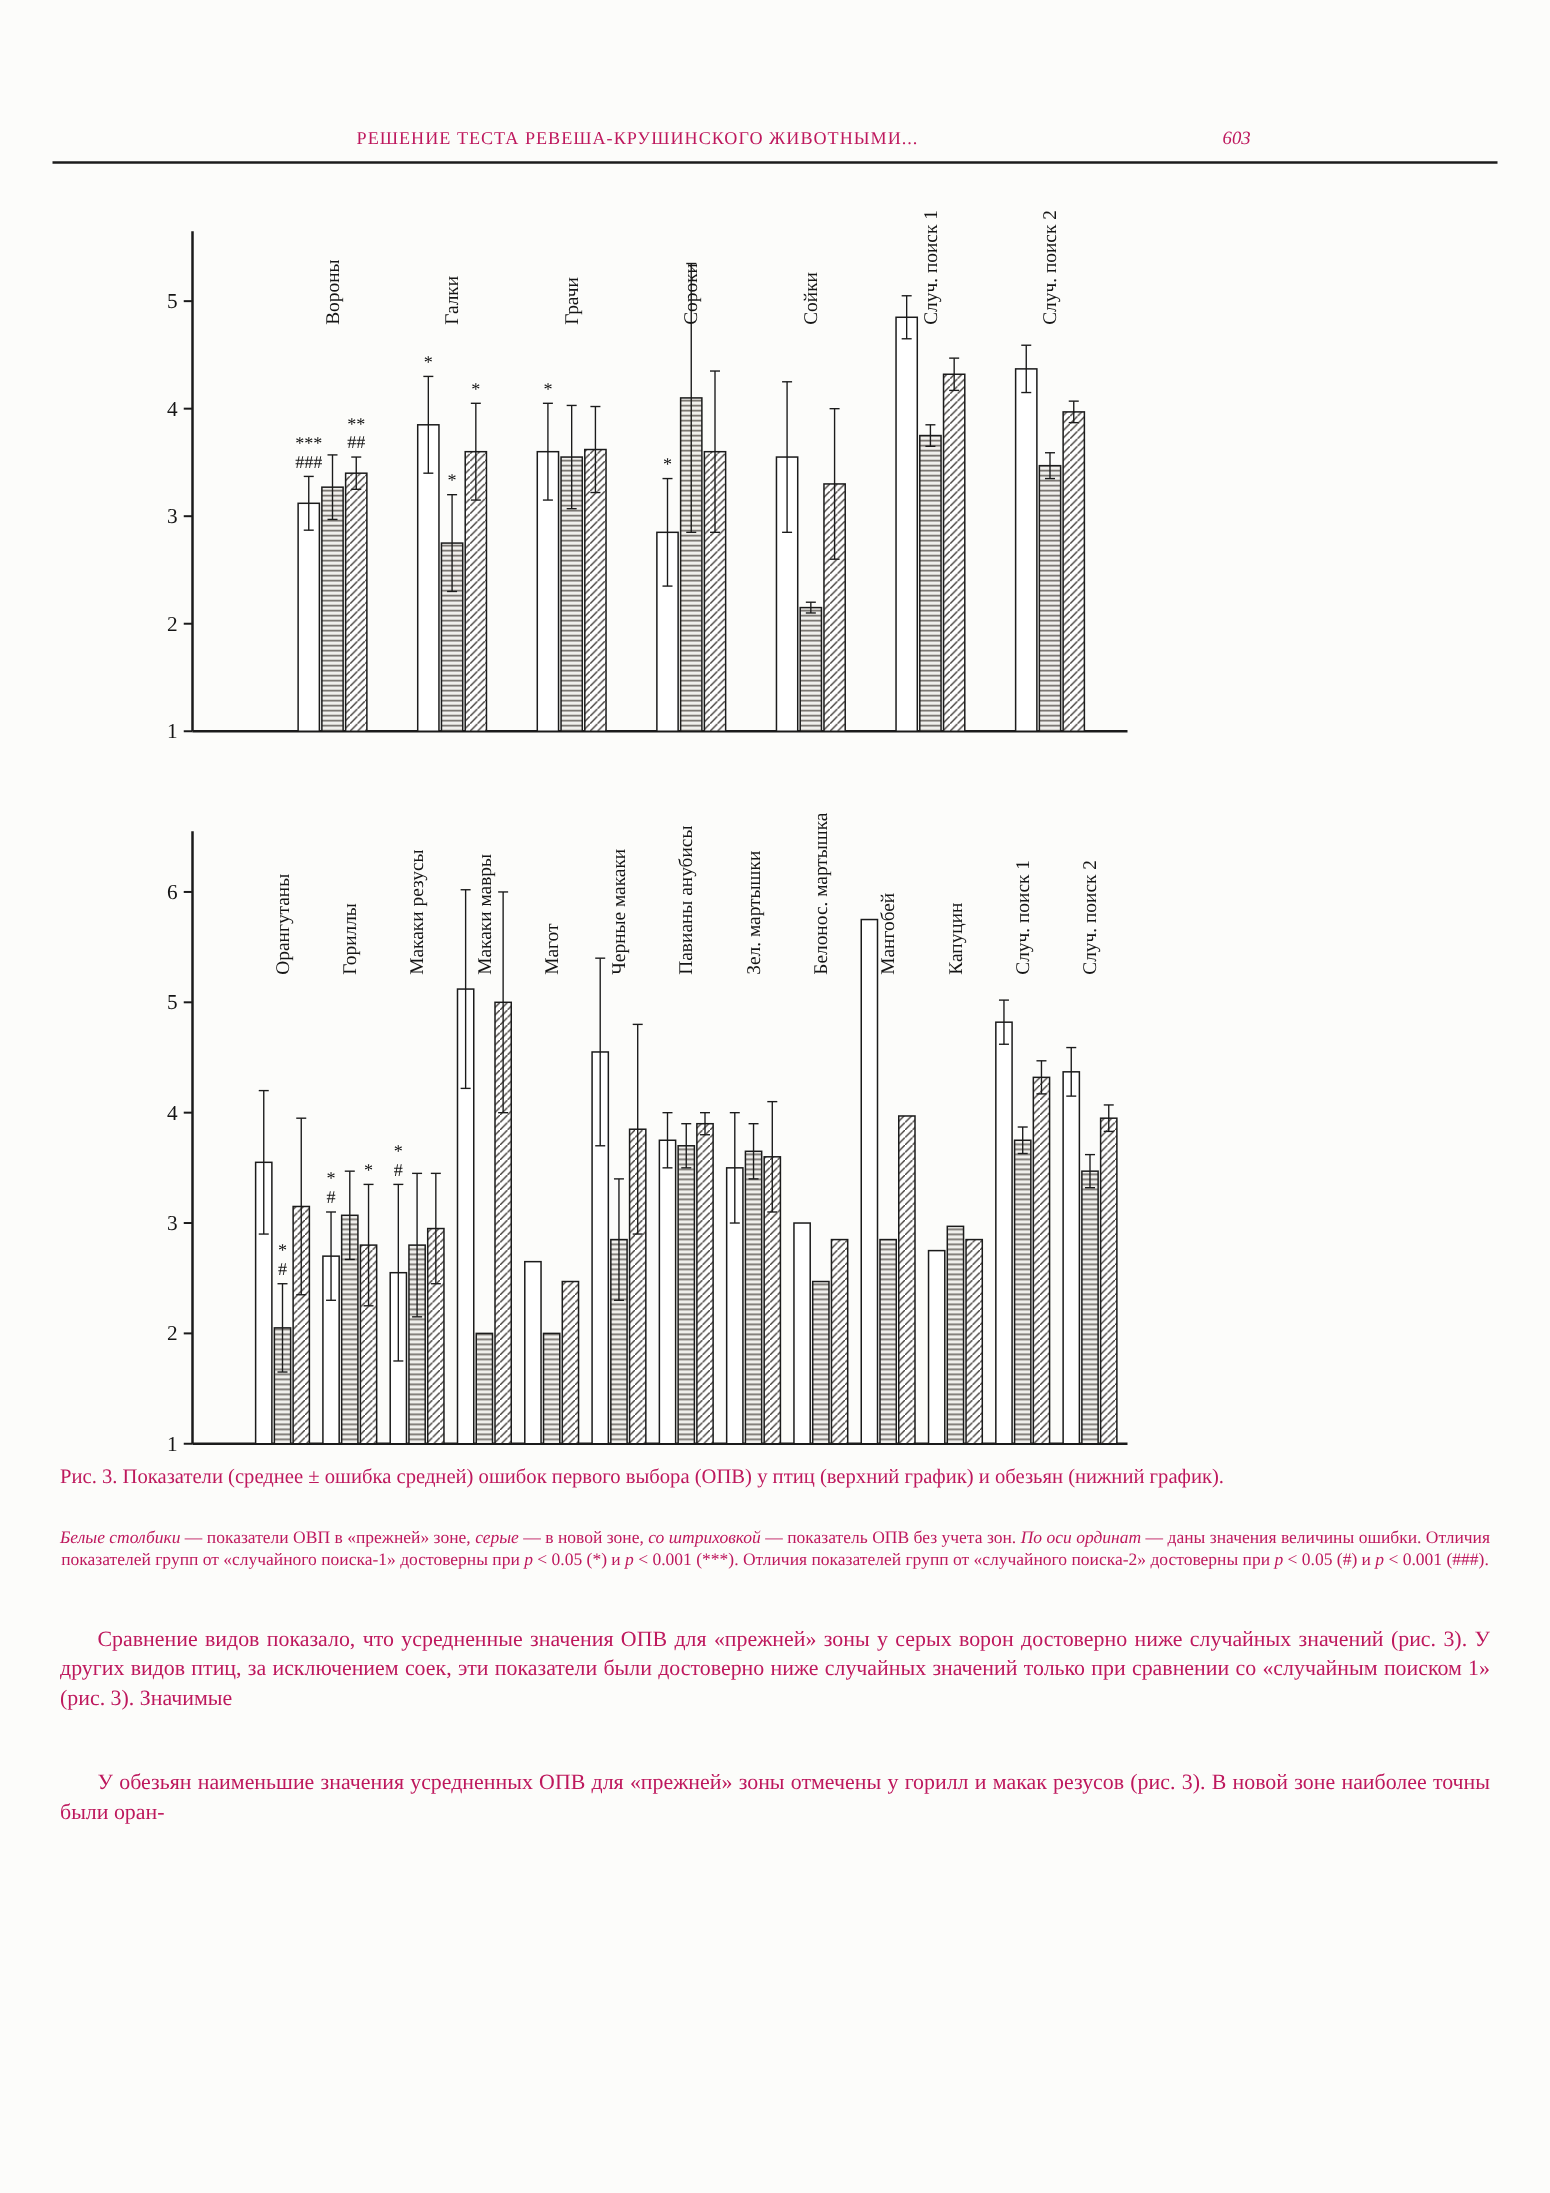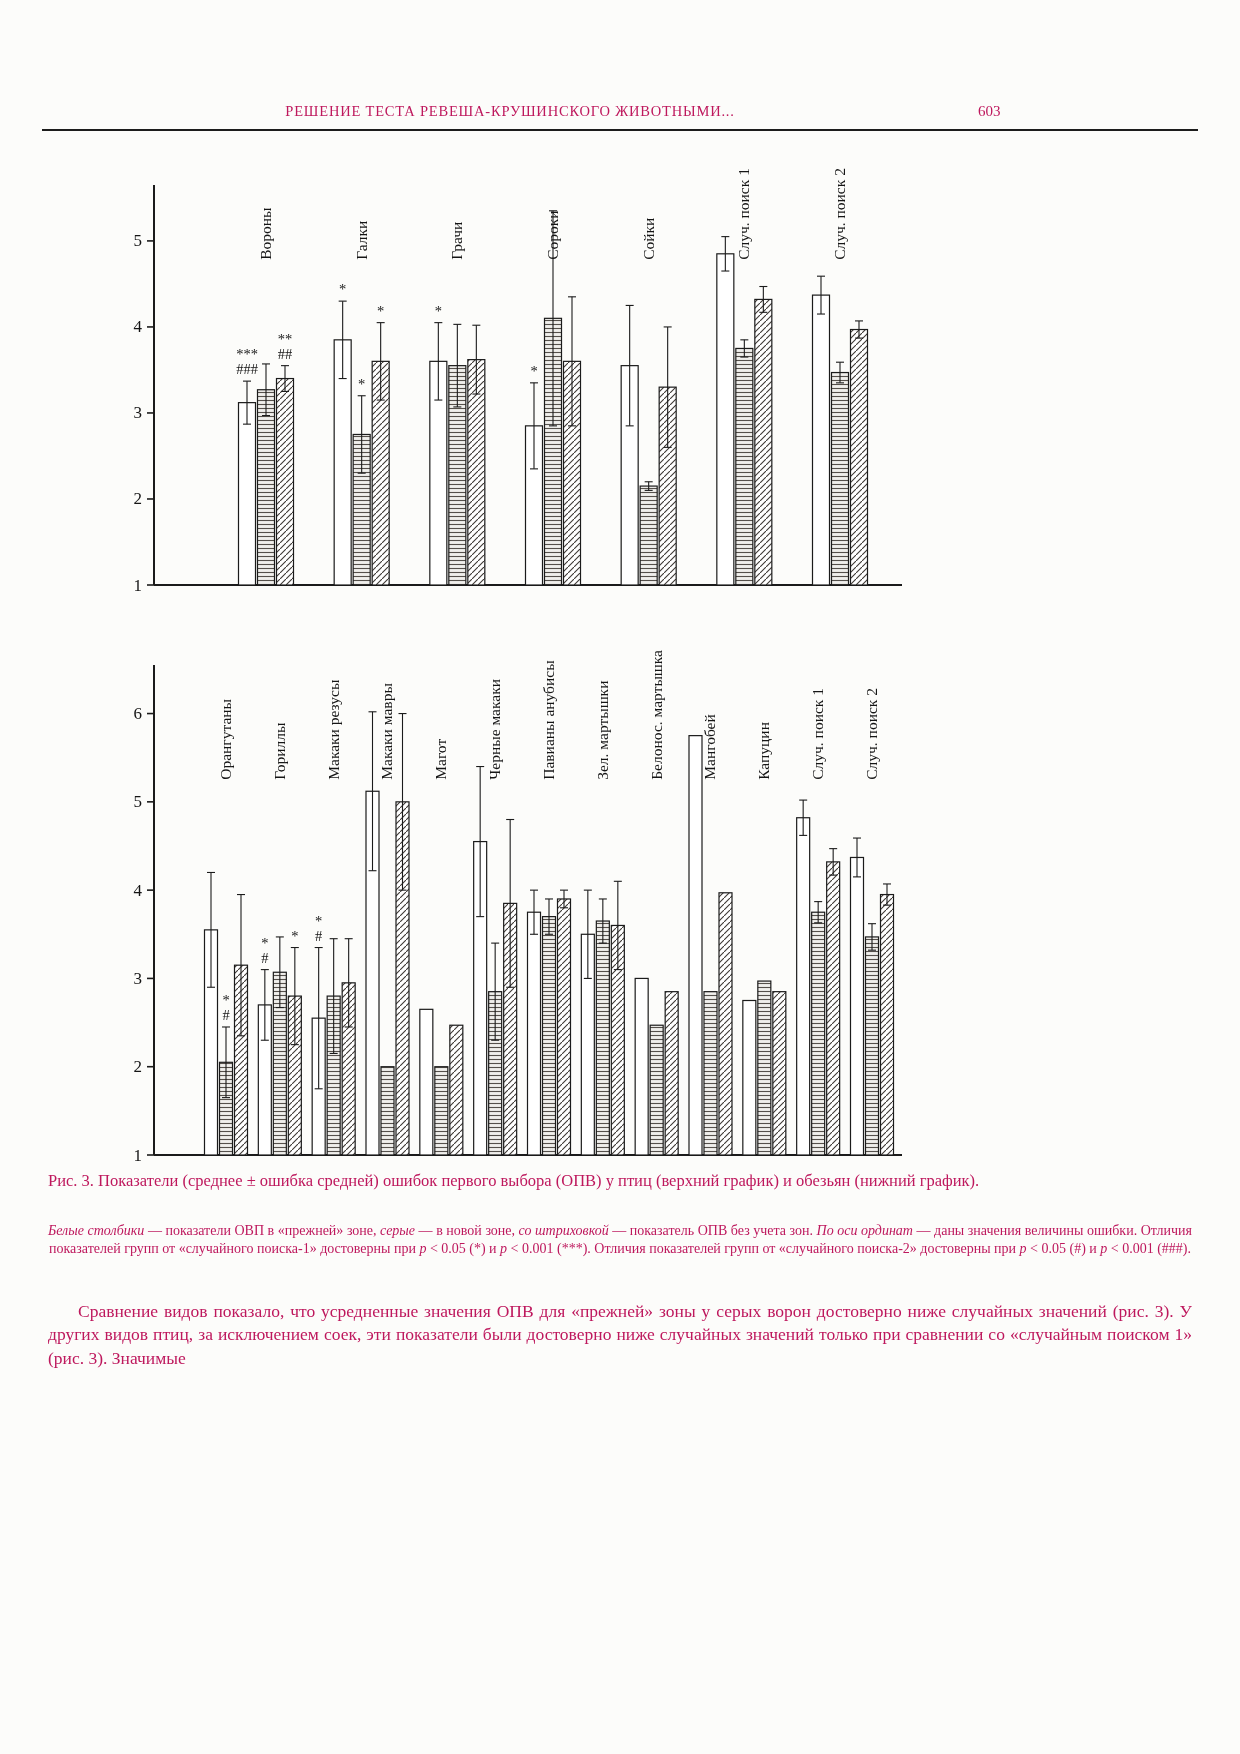--- a/index.html
+++ b/index.html
@@ -1,20 +1,20 @@
 <!DOCTYPE html>
 <html><head>
 <meta charset="utf-8">
 <style>
   html,body{margin:0;padding:0;background:#9a9a9a;}
   .page{width:1240px;height:1754px;background:#fcfcfa;position:relative;margin:0 auto;
         font-family:"Liberation Serif",serif;color:#be185d;overflow:hidden;}
   .header-title{position:absolute;top:103px;left:150px;width:720px;text-align:center;
         font-size:14.5px;letter-spacing:0.8px;white-space:nowrap;}
-  .page-number{position:absolute;top:103px;left:978px;font-size:15px;}
+  .page-number{position:absolute;top:103px;left:978px;font-size:15px;font-style:italic;}
   .rule{position:absolute;top:129px;left:42px;width:1156px;border-top:2px solid #1c1c1c;}
   .figure{position:absolute;top:135px;left:112px;}
   .figure svg{display:block;overflow:visible;}
   #chart-monkeys{margin-top:20px;}
   .caption{position:absolute;top:1170px;left:48px;width:1144px;
         font-size:16.5px;line-height:1.28;}
   .legend{position:absolute;top:1222px;left:48px;width:1144px;font-size:14px;line-height:1.32;
         text-align:justify;text-align-last:center;}
   .body-text{position:absolute;top:1300px;left:48px;width:1144px;display:flex;gap:44px;
         font-size:17.5px;line-height:1.34;text-align:justify;flex-direction:column;}
@@ -323,16 +323,17 @@
 
   <div class="caption">Рис. 3. Показатели (среднее ± ошибка средней) ошибок первого выбора (ОПВ) у птиц (верхний график) и обезьян (нижний график).</div>
 
   <div class="legend"><span style="font-style: italic;">Белые столбики</span><span> — показатели ОВП в «прежней» зоне, </span><span style="font-style: italic;">серые</span><span> — в новой зоне, </span><span style="font-style: italic;">со штриховкой</span><span> — показатель ОПВ без учета зон. </span><span style="font-style: italic;">По оси ординат</span><span> — даны значения величины ошибки. Отличия показателей групп от «случайного поиска-1» достоверны при </span><span style="font-style: italic;">p</span><span> &lt; 0.05 (*) и </span><span style="font-style: italic;">p</span><span> &lt; 0.001 (***). Отличия показателей групп от «случайного поиска-2» достоверны при </span><span style="font-style: italic;">p</span><span> &lt; 0.05 (#) и </span><span style="font-style: italic;">p</span><span> &lt; 0.001 (###).</span></div>
 
   <div class="body-text">
     <div class="body-col">
       <p class="indent">Сравнение видов показало, что усредненные значения ОПВ для «прежней» зоны у серых ворон достоверно ниже случайных значений (рис. 3). У других видов птиц, за исключением соек, эти показатели были достоверно ниже случайных значений только при сравнении со «случайным поиском 1» (рис. 3). Значимые</p>
     </div>
     <div class="body-col">
+      <p class="indent">У обезьян наименьшие значения усредненных ОПВ для «прежней» зоны отмечены у горилл и макак резусов (рис. 3). В новой зоне наиболее точны были оран-</p>
     </div>
   </div>
 
 </div>
 
 </body></html>

